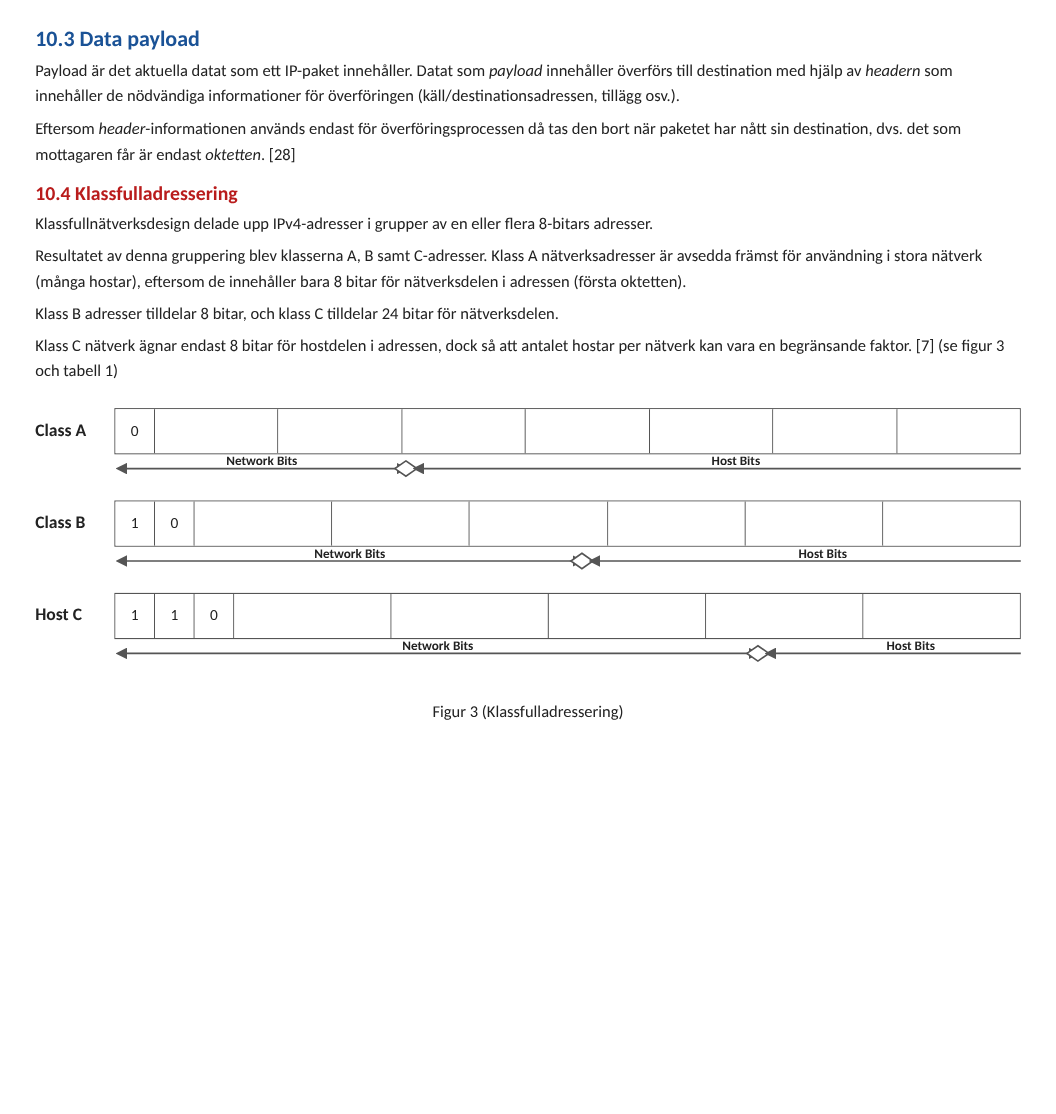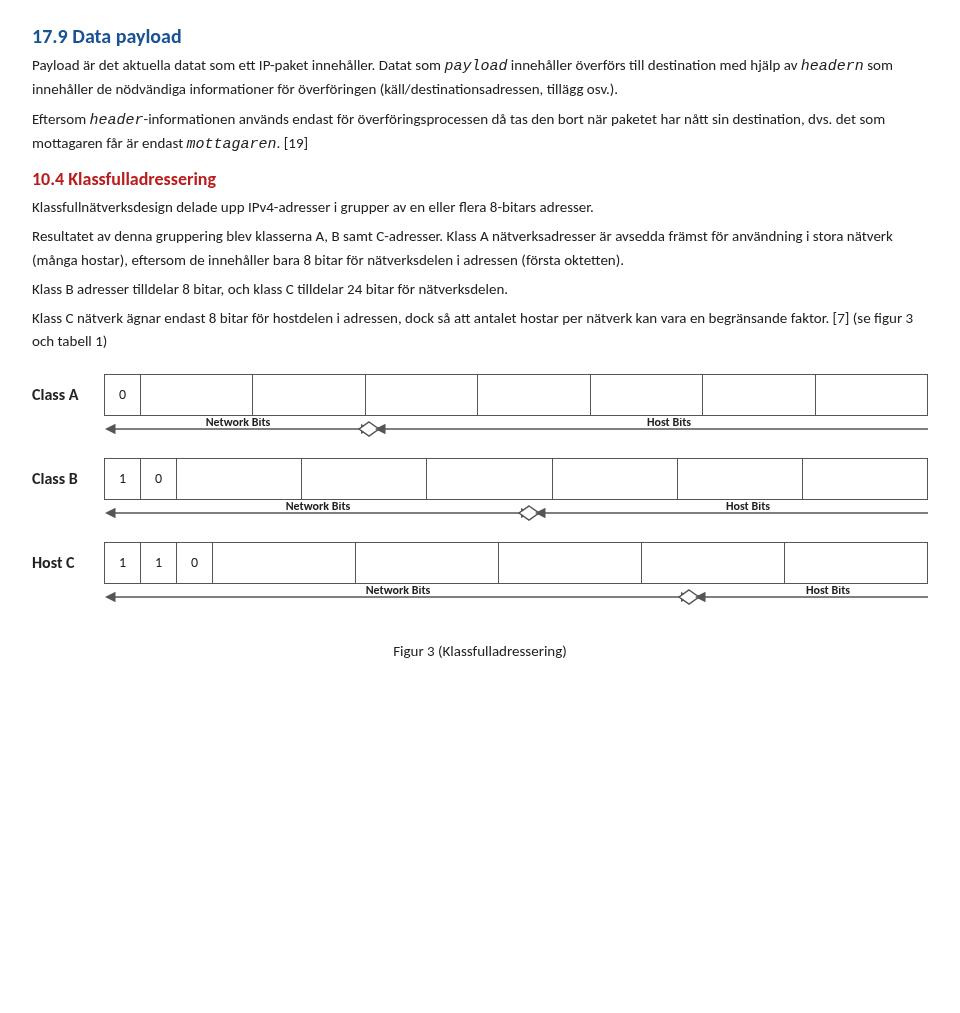--- a/index.html
+++ b/index.html
@@ -21,21 +21,21 @@
     h3 {
       font-size: 18px;
       font-weight: bold;
       color: #b91c1c;
       margin: 12px 0 6px 0;
     }
     p {
       margin-bottom: 6px;
       line-height: 1.55;
     }
-    em { font-style: italic; font-family: Liberation Mono, monospace; }
+    em { font-style: italic; }
     
     .diagram-area {
       margin: 20px 0 8px 0;
     }
     .class-row {
       display: flex;
       align-items: center;
       margin-bottom: 2px;
     }
     .class-label {
@@ -83,28 +83,28 @@
     }
     .figure-caption {
       text-align: center;
       margin-top: 32px;
       font-size: 15px;
     }
   </style>
 </head>
 <body>
 
-<h2>17.9 Data payload</h2>
+<h2>10.3 Data payload</h2>
 
 <p>
   <span>Payload är det aktuella datat som ett IP-paket innehåller. Datat som </span><em>payload</em><span> innehåller överförs till destination med hjälp av </span><em>headern</em><span> som innehåller de nödvändiga informationer för överföringen (käll/destinationsadressen, tillägg osv.).</span>
 </p>
 
 <p>
-  <span>Eftersom </span><em>header</em><span>-informationen används endast för överföringsprocessen då tas den bort när paketet har nått sin destination, dvs. det som mottagaren får är endast </span><em>mottagaren</em><span>. [19]</span>
+  <span>Eftersom </span><em>header</em><span>-informationen används endast för överföringsprocessen då tas den bort när paketet har nått sin destination, dvs. det som mottagaren får är endast </span><em>oktetten</em><span>. [28]</span>
 </p>
 
 <h3>10.4 Klassfulladressering</h3>
 
 <p>Klassfullnätverksdesign delade upp IPv4-adresser i grupper av en eller flera 8-bitars adresser.</p>
 <p>Resultatet av denna gruppering blev klasserna A, B samt C-adresser. Klass A nätverksadresser är avsedda främst för användning i stora nätverk (många hostar), eftersom de innehåller bara 8 bitar för nätverksdelen i adressen (första oktetten).</p>
 <p>Klass B adresser tilldelar 8 bitar, och klass C tilldelar 24 bitar för nätverksdelen.</p>
 <p>Klass C nätverk ägnar endast 8 bitar för hostdelen i adressen, dock så att antalet hostar per nätverk kan vara en begränsande faktor. [7] (se figur 3 och tabell 1)</p>
 
 <div class="diagram-area">

